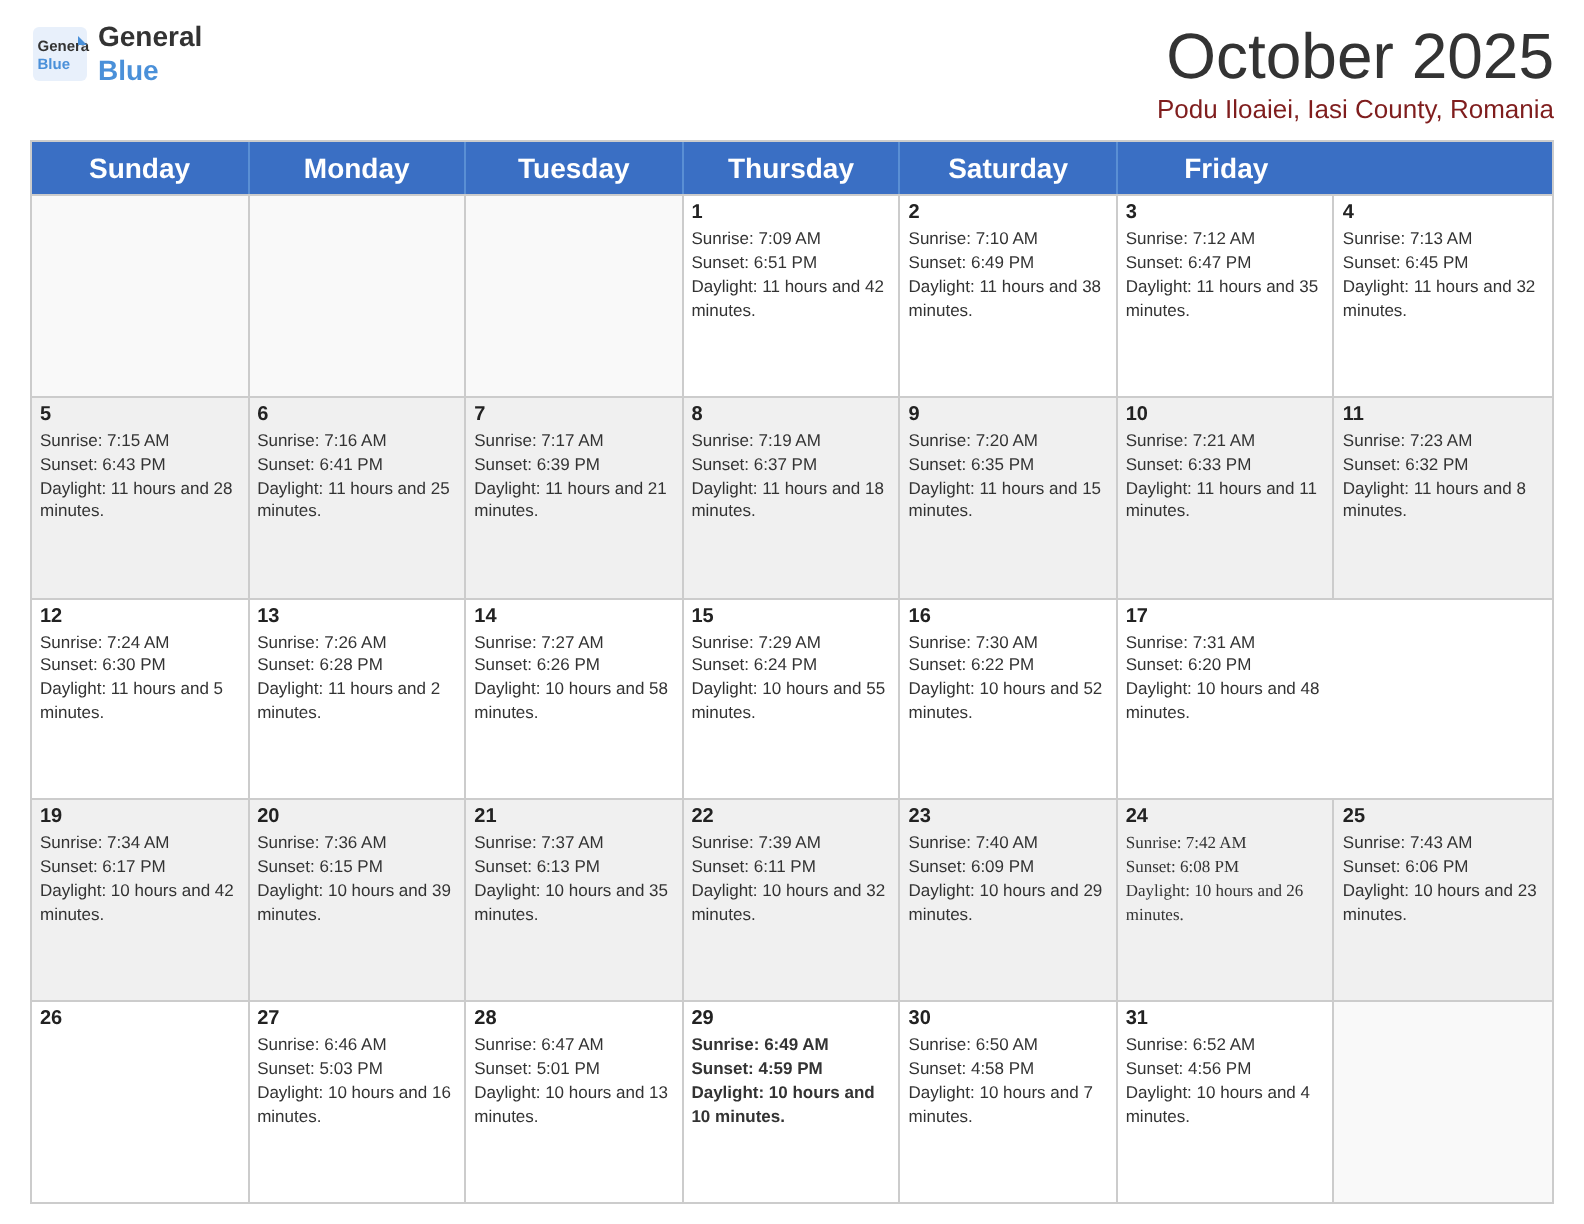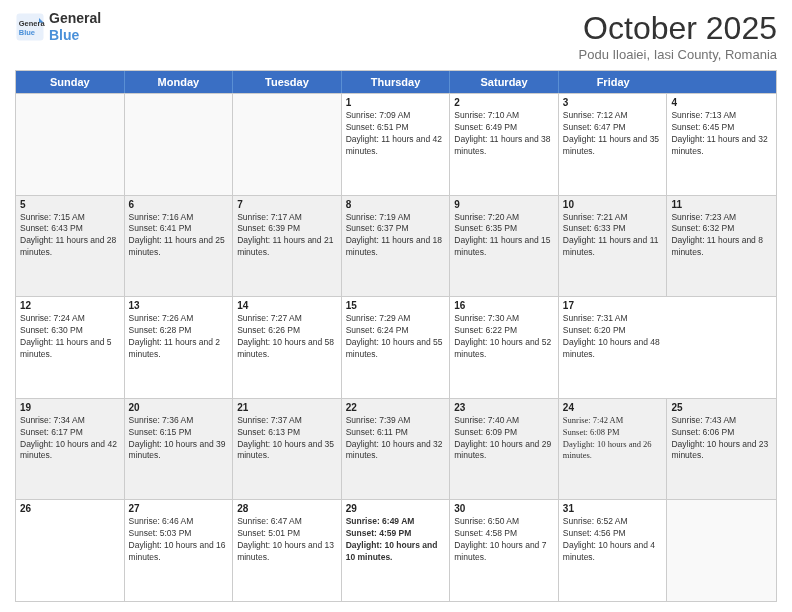--- a/index.html
+++ b/index.html
@@ -44,36 +44,36 @@
     .title-block {
       text-align: right;
     }
     .month-title {
       font-size: 32px;
       font-weight: normal;
       color: #333;
     }
     .subtitle {
       font-size: 13px;
-      color: #737373;
+      color: #7f1d1d;
     }
     .calendar {
       flex: 1;
       display: flex;
       flex-direction: column;
       border: 1px solid #ccc;
     }
     .cal-header-row {
       display: grid;
       grid-template-columns: repeat(7, 1fr);
       background: #3a6fc4;
     }
     .cal-header-cell {
       color: #fff;
-      font-size: 11px;
+      font-size: 14px;
       font-weight: bold;
       text-align: center;
       padding: 5px 2px;
       border-right: 1px solid #5a8fd4;
     }
     .cal-header-cell:last-child { border-right: none; }
     .cal-body {
       flex: 1;
       display: flex;
       flex-direction: column;

